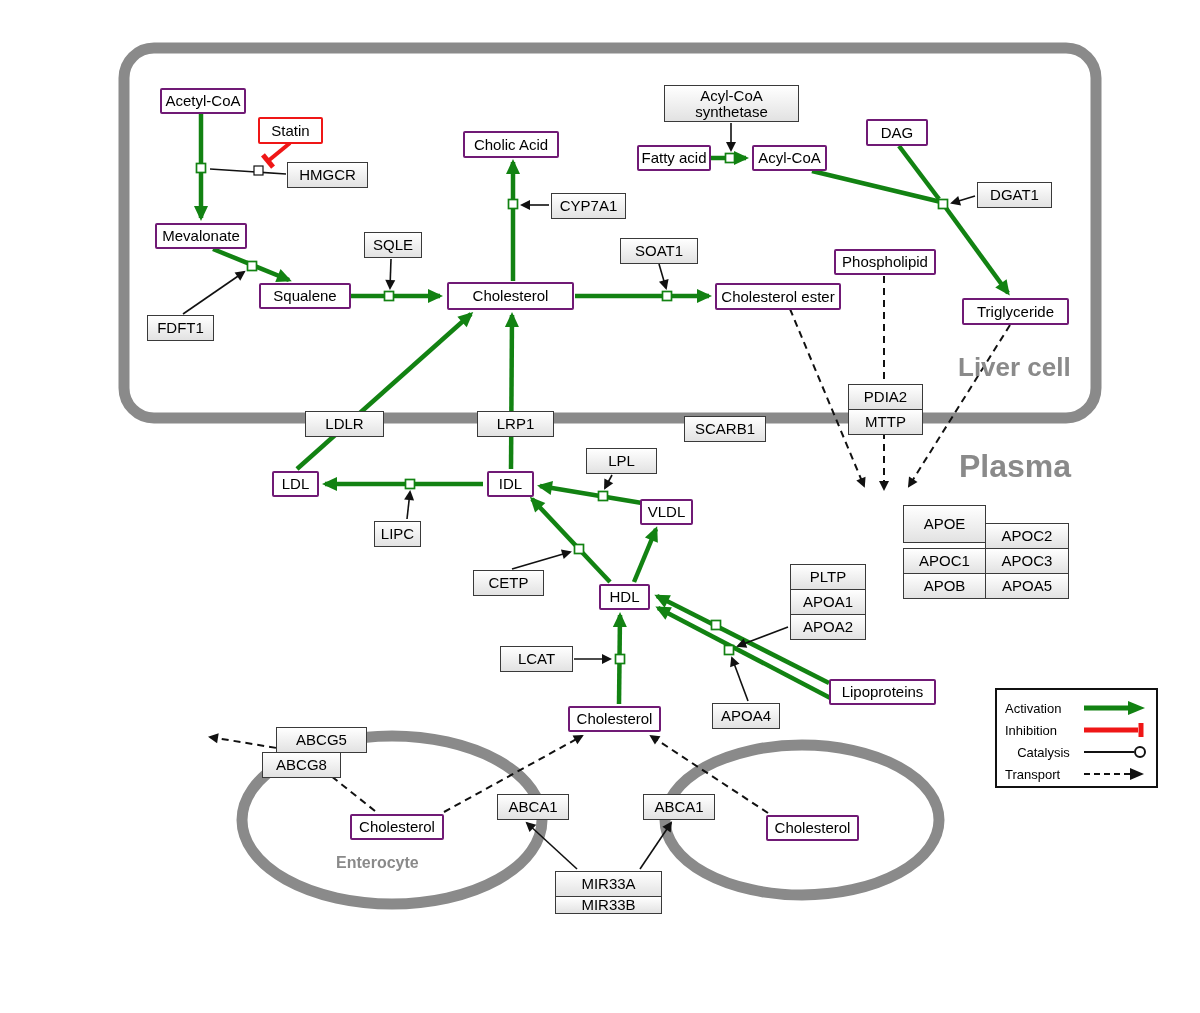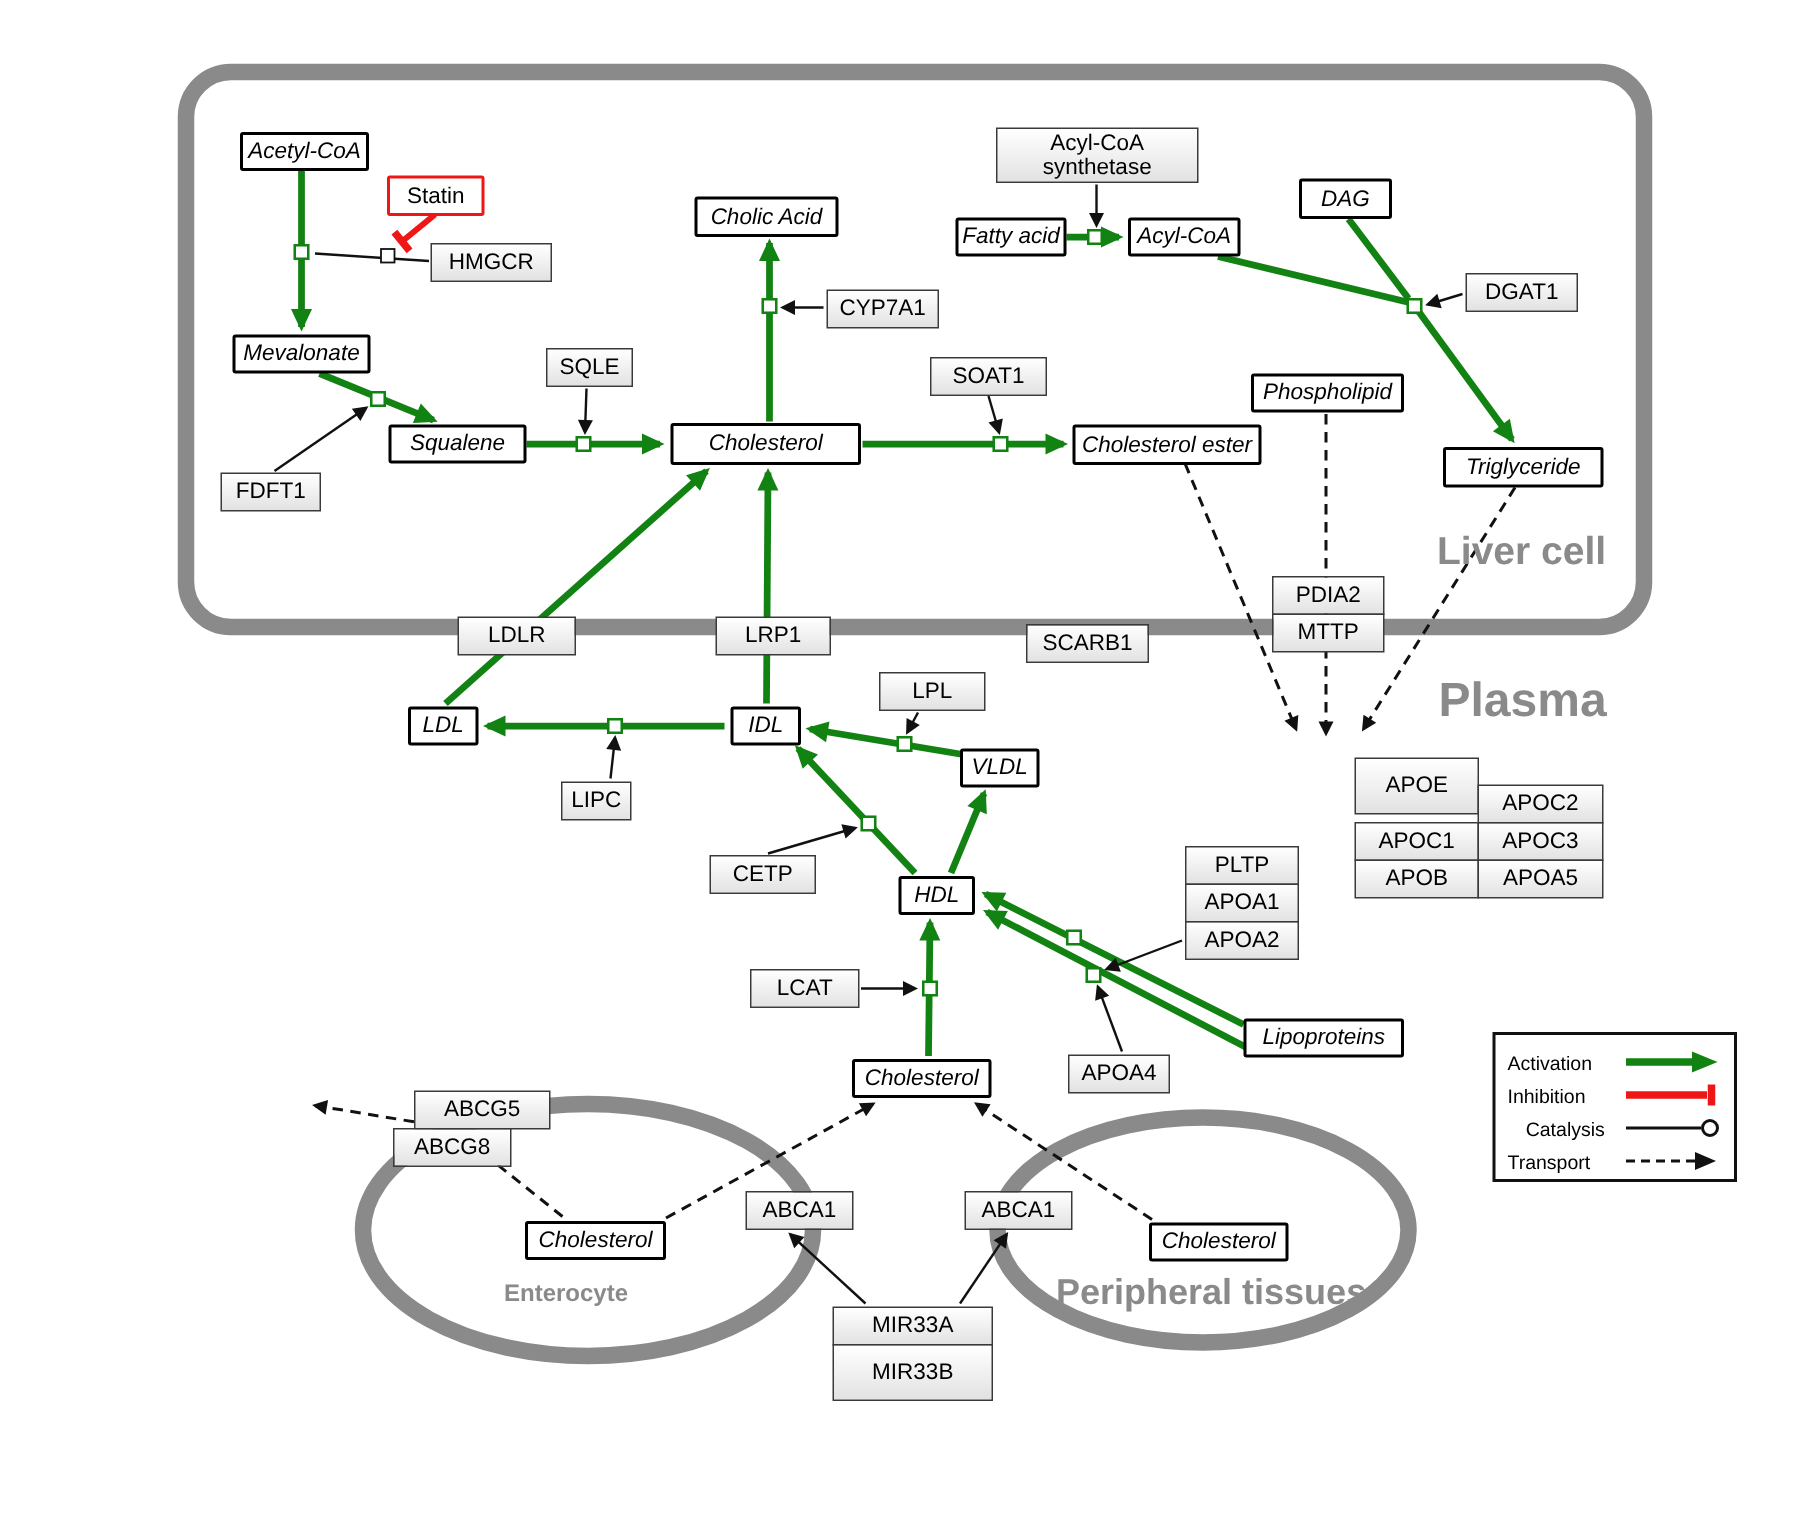--- a/index.html
+++ b/index.html
@@ -3,23 +3,23 @@
 <meta charset="utf-8">
 <style>
   html,body{margin:0;padding:0;background:#fff;}
   #canvas{
     position:relative;width:1200px;height:1013px;background:#fff;overflow:hidden;
     font-family:"Liberation Sans", sans-serif;color:#000;
   }
   #edge-layer{position:absolute;left:0;top:0;z-index:1;}
   .sp{ 
     position:absolute;box-sizing:border-box;z-index:3;
-    border:2px solid #000000;background:#fff;border-radius:2px;
+    border:2px solid #701a75;background:#fff;border-radius:2px;
     display:flex;align-items:center;justify-content:center;
-    font-size:15px;line-height:1.05;text-align:center;cursor:pointer;font-style:italic;
+    font-size:15px;line-height:1.05;text-align:center;cursor:pointer;
   }
   .en{ 
     position:absolute;box-sizing:border-box;z-index:3;
     border:1px solid #3a3a3a;background:linear-gradient(#ffffff,#e2e2e2);
     display:flex;align-items:center;justify-content:center;
     font-size:15px;line-height:1.05;text-align:center;cursor:pointer;
   }
   .inh{border:2px solid #ef1616;border-radius:2px;background:#fff;}
   .cell-label{
     position:absolute;z-index:2;color:#8a8a8a;font-weight:bold;white-space:nowrap;
@@ -203,26 +203,25 @@
   <div class="en" style="left:262px;top:752px;width:79px;height:26px">ABCG8</div>
 
   <div class="sp" style="left:350px;top:814px;width:94px;height:26px">Cholesterol</div>
 
   <div class="en" style="left:497px;top:794px;width:72px;height:26px">ABCA1</div>
   <div class="en" style="left:643px;top:794px;width:72px;height:26px">ABCA1</div>
 
   <div class="sp" style="left:766px;top:815px;width:93px;height:26px">Cholesterol</div>
 
   <div class="en" style="left:555px;top:871px;width:107px;height:26px">MIR33A</div>
-  <div class="en" style="left:555px;top:896px;width:107px;height:38px">MIR33B</div>
+  <div class="en" style="left:555px;top:896px;width:107px;height:18px">MIR33B</div>
 
   <div class="cell-label" style="left:958px;top:352px;font-size:26px">Liver cell</div>
   <div class="cell-label" style="left:959px;top:448px;font-size:32px">Plasma</div>
   <div class="cell-label" style="left:336px;top:854px;font-size:16px">Enterocyte</div>
-  <div class="cell-label" style="left:704px;top:848px;font-size:24px">Peripheral tissues</div>
 
   <div id="legend">
     <div class="legend-row">
       <span>Activation</span>
       <svg width="66" height="16">
         <path d="M2,8 L48,8" stroke="#128212" stroke-width="5" fill="none"></path>
         <path d="M46,1 L63,8 L46,15 Z" fill="#128212"></path>
       </svg>
     </div>
     <div class="legend-row">

